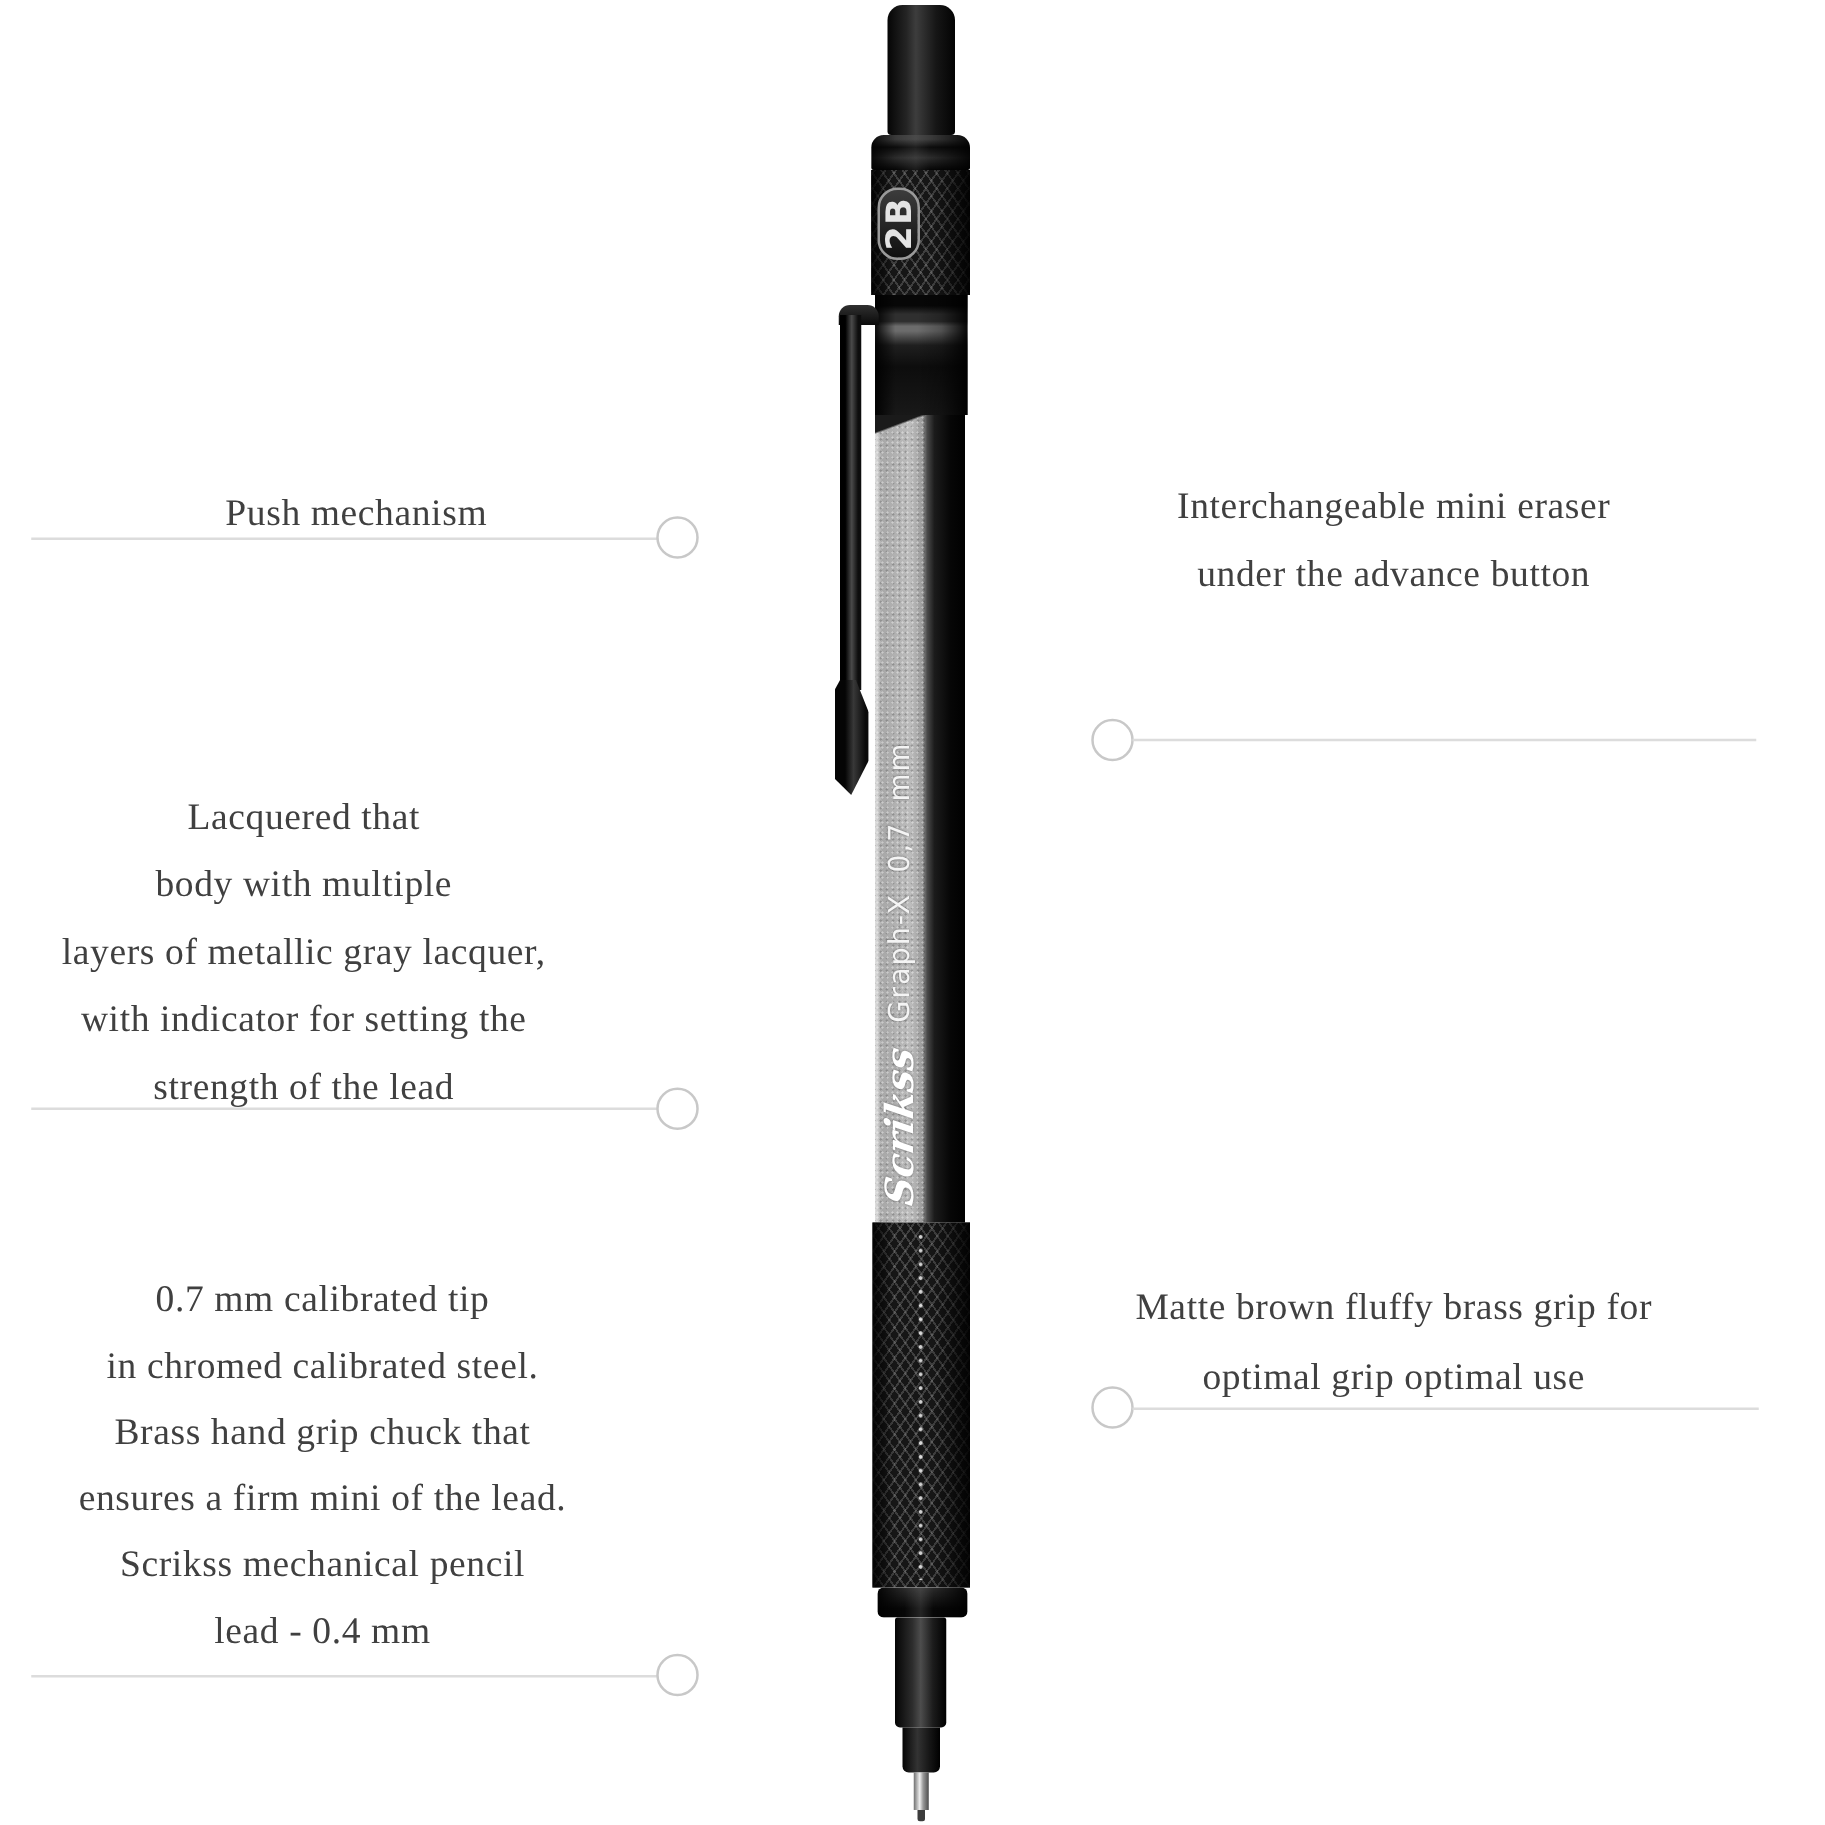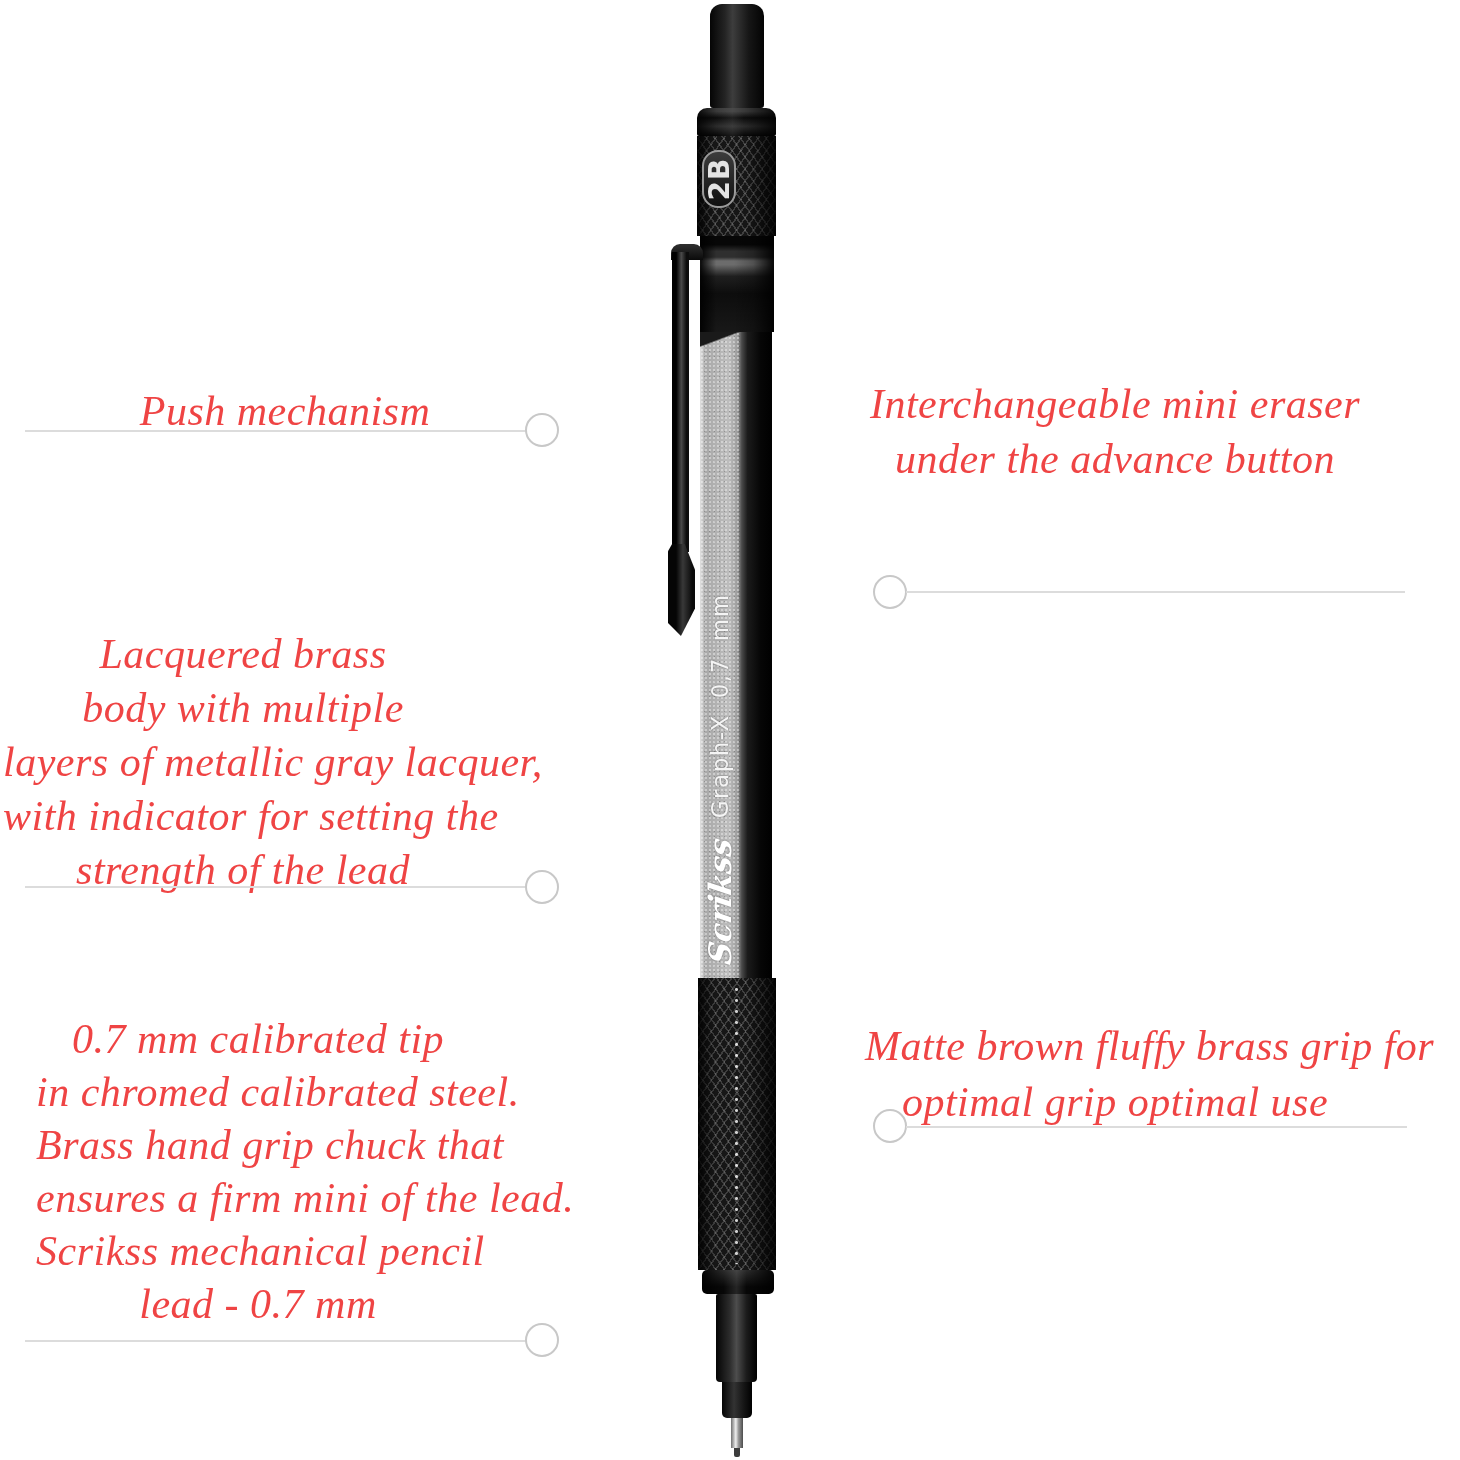--- a/index.html
+++ b/index.html
@@ -2,22 +2,22 @@
 <html><head>
 <meta charset="utf-8">
 <style>
   html,body{margin:0;padding:0;}
   body{
     width:1460px;height:1460px;position:relative;background:#ffffff;
     font-family:"Liberation Serif", serif;overflow:hidden;
   }
   
   .callout-text{
-    position:absolute;text-align:center;font-style:italic;
-    font-size:42px;color:#ef4444;letter-spacing:0.5px;
+    position:absolute;text-align:center;
+    font-size:30px;color:#404040;letter-spacing:0.5px;
   }
   .callout-text .line{white-space:nowrap;}
   .lh54 .line{line-height:54px;}
   .lh53 .line{line-height:53px;margin-left:36px;}
   .lh55 .line{line-height:55px;}
   .lh56 .line{line-height:56px;}
   .callout-line{position:absolute;height:2px;background:#dcdcdc;}
   .callout-circle{
     position:absolute;width:34px;height:34px;border-radius:50%;
     border:2px solid #c8c8c8;background:#ffffff;box-sizing:border-box;
@@ -135,36 +135,36 @@
 </head>
 <body>
 
 <div class="callout-text lh54" style="left:20px;top:384px;width:530px;">
   <div class="line">Push mechanism</div>
 </div>
 <div class="callout-line" style="left:25px;top:430px;width:501px;"></div>
 <div class="callout-circle" style="left:525px;top:413px;"></div>
 
 <div class="callout-text lh54" style="left:3px;top:627px;width:480px;">
-  <div class="line">Lacquered brass</div>
+  <div class="line">Lacquered that</div>
   <div class="line">body with multiple</div>
   <div class="line">layers of  metallic gray lacquer,</div>
   <div class="line">with indicator for setting the</div>
   <div class="line">strength of  the lead</div>
 </div>
 <div class="callout-line" style="left:25px;top:886px;width:501px;"></div>
 <div class="callout-circle" style="left:525px;top:870px;"></div>
 
 <div class="callout-text lh53" style="left:0px;top:1013px;width:480px;">
   <div class="line">0.7 mm calibrated tip</div>
   <div class="line">in chromed calibrated steel.</div>
   <div class="line">Brass hand grip chuck that</div>
   <div class="line">ensures a firm mini of  the lead.</div>
   <div class="line">Scrikss mechanical pencil</div>
-  <div class="line">lead - 0.7 mm</div>
+  <div class="line">lead - 0.4 mm</div>
 </div>
 <div class="callout-line" style="left:25px;top:1340px;width:501px;"></div>
 <div class="callout-circle" style="left:525px;top:1323px;"></div>
 
 <div class="callout-text lh55" style="left:865px;top:377px;width:500px;">
   <div class="line">Interchangeable mini eraser</div>
   <div class="line">under the advance button</div>
 </div>
 <div class="callout-circle" style="left:873px;top:575px;"></div>
 <div class="callout-line" style="left:906px;top:591px;width:499px;"></div>

